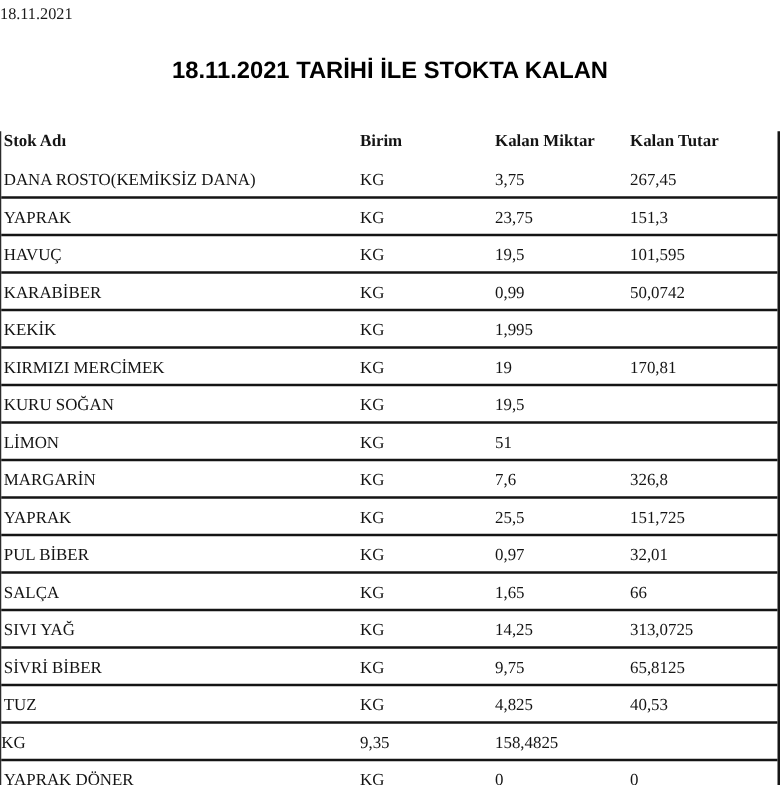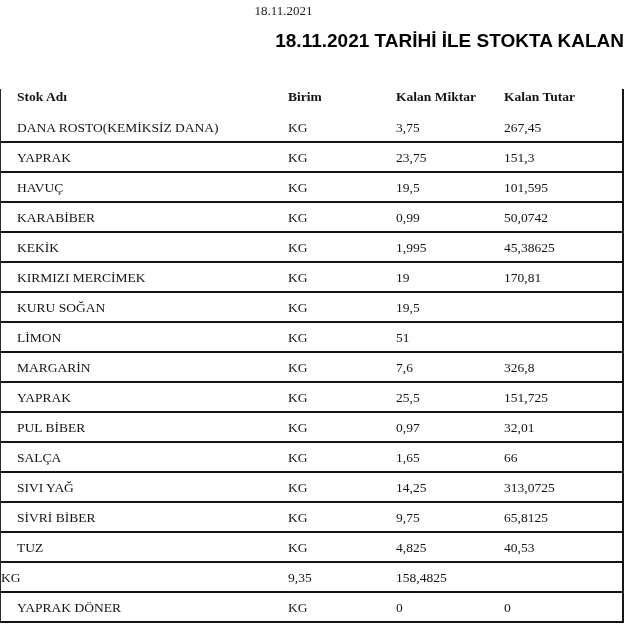--- a/index.html
+++ b/index.html
@@ -13,29 +13,29 @@
     color: #121212;
   }
   .page {
     position: relative;
     width: 624px;
     height: 628px;
     background: #ffffff;
   }
   .doc-date {
     padding: 4px 57px 0 0;
-    text-align: center;
+    text-align: left;
     font-size: 13px;
     line-height: 14px;
     font-family: "Liberation Serif", serif;
     color: #1a1a1a;
   }
   .doc-title {
-    margin-top: 12px;
-    text-align: right;
+    margin-top: 28px;
+    text-align: center;
     font-family: "Liberation Sans", sans-serif;
     font-weight: bold;
     font-size: 19px;
     line-height: 21px;
     color: #000000;
     letter-spacing: 0px;
   }
   .report-table {
     margin-top: 38px;
     border-left: 1px solid #2b2b2b;
@@ -61,21 +61,21 @@
     height: 28px;
     border-bottom: 2px solid #141414;
   }
   .cell {
     font-size: 13.5px;
     line-height: 15px;
     white-space: nowrap;
     overflow: hidden;
     color: #141414;
   }
-  .cell.c-name { padding-left: 16px; }
+  .cell.c-name { padding-left: 2px; }
 </style>
 </head>
 <body>
 
 <div class="page">
 
   <div class="doc-date">18.11.2021</div>
 
   <div class="doc-title">18.11.2021 TARİHİ İLE STOKTA KALAN</div>
 
@@ -114,21 +114,20 @@
         <div class="cell c-name">KARABİBER</div>
         <div class="cell c-unit">KG</div>
         <div class="cell c-qty">0,99</div>
         <div class="cell c-amount">50,0742</div>
       </div>
 
       <div class="t-row t-data">
         <div class="cell c-name">KEKİK</div>
         <div class="cell c-unit">KG</div>
         <div class="cell c-qty">1,995</div>
-        <div class="cell c-amount">45,38625</div>
       </div>
 
       <div class="t-row t-data">
         <div class="cell c-name">KIRMIZI MERCİMEK</div>
         <div class="cell c-unit">KG</div>
         <div class="cell c-qty">19</div>
         <div class="cell c-amount">170,81</div>
       </div>
 
       <div class="t-row t-data">

